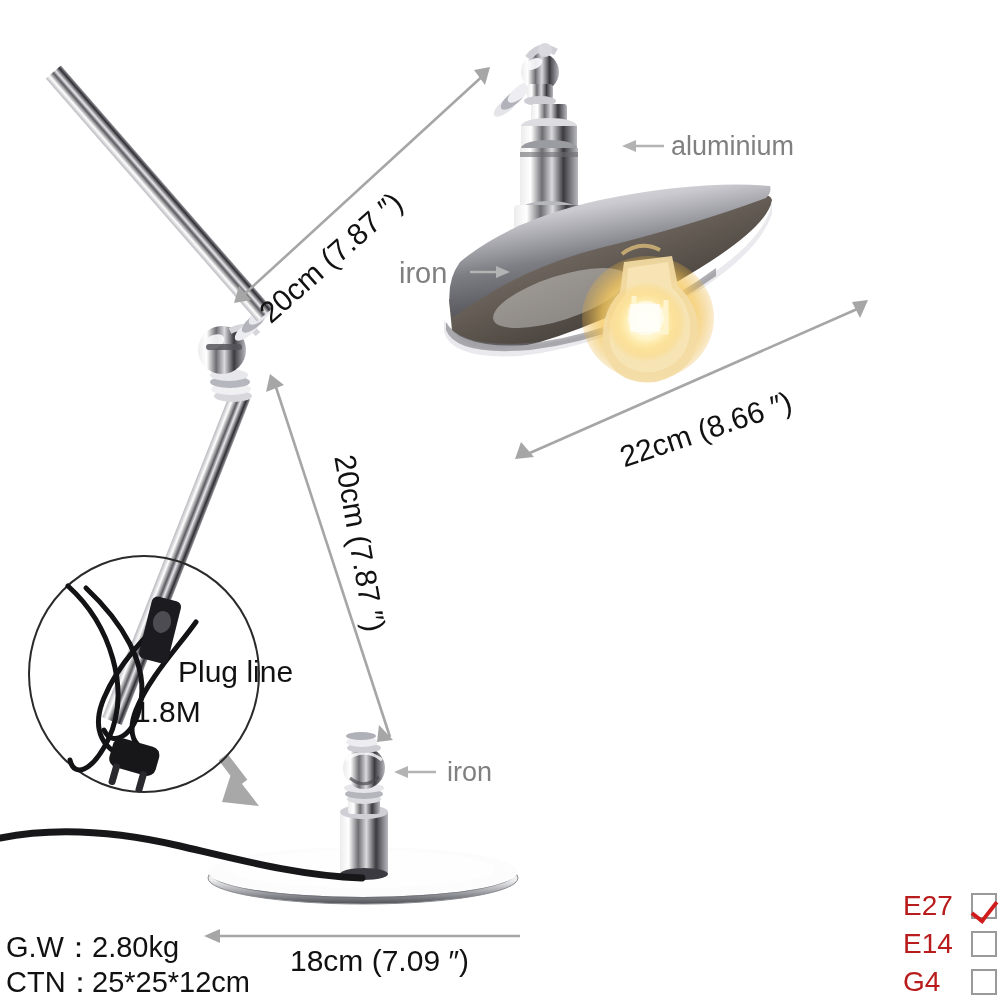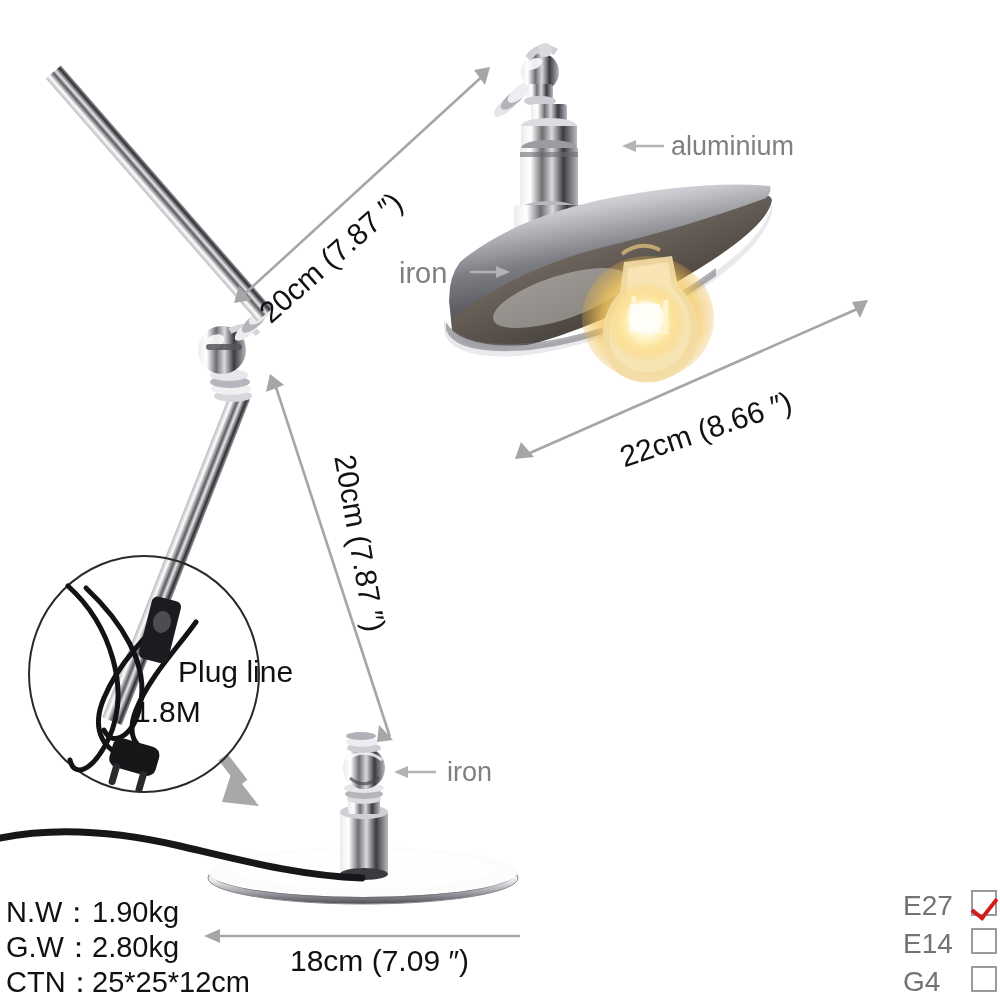--- a/index.html
+++ b/index.html
@@ -34,22 +34,22 @@
     color: #111;
     font-family: "Liberation Sans", sans-serif;
     white-space: nowrap;
     font-size: 29px;
   }
   .spec-key { display: inline-block; width: 86px; }
 
   
   .socket-row {
     position: absolute;
-    display: flex; gap: 10px;
-    color: #737373; font-size: 28px;
+    display: flex; align-items: center; gap: 10px;
+    color: #b91c1c; font-size: 28px;
     font-family: "Liberation Sans", sans-serif;
   }
   .socket-label { display: inline-block; width: 58px; text-align: left; }
   .chk {
     width: 26px; height: 26px;
     border: 2px solid #9a9a9a;
     background: #fff; position: relative;
     box-sizing: border-box;
   }
   .chk.checked::after {
@@ -289,23 +289,20 @@
 
   <div class="dim-label" style="left:290px; top:944px; font-size:30px;">18cm (7.09 ″)</div>
 
   <div class="mat-label" style="left:671px; top:131px; font-size:27px;">aluminium</div>
   <div class="mat-label" style="left:399px; top:257px; font-size:29px;">iron</div>
   <div class="mat-label" style="left:447px; top:757px; font-size:27px;">iron</div>
 
   <div class="plug-text" style="left:134px; top:655px; font-size:30px;padding-left:44px;">Plug line</div>
   <div class="plug-text" style="left:134px; top:695px; font-size:30px;">1.8M</div>
 
-  <div class="spec-line" style="left:6px; top:893px;">
-    <span class="spec-key">N.W：</span><span>1.90kg</span>
-  </div>
   <div class="spec-line" style="left:6px; top:928px;">
     <span class="spec-key">G.W：</span><span>2.80kg</span>
   </div>
   <div class="spec-line" style="left:6px; top:963px;">
     <span class="spec-key">CTN：</span><span>25*25*12cm</span>
   </div>
 
   <div class="socket-row" style="left:903px; top:890px;">
     <span class="socket-label">E27</span>
     <span class="chk checked"></span>

